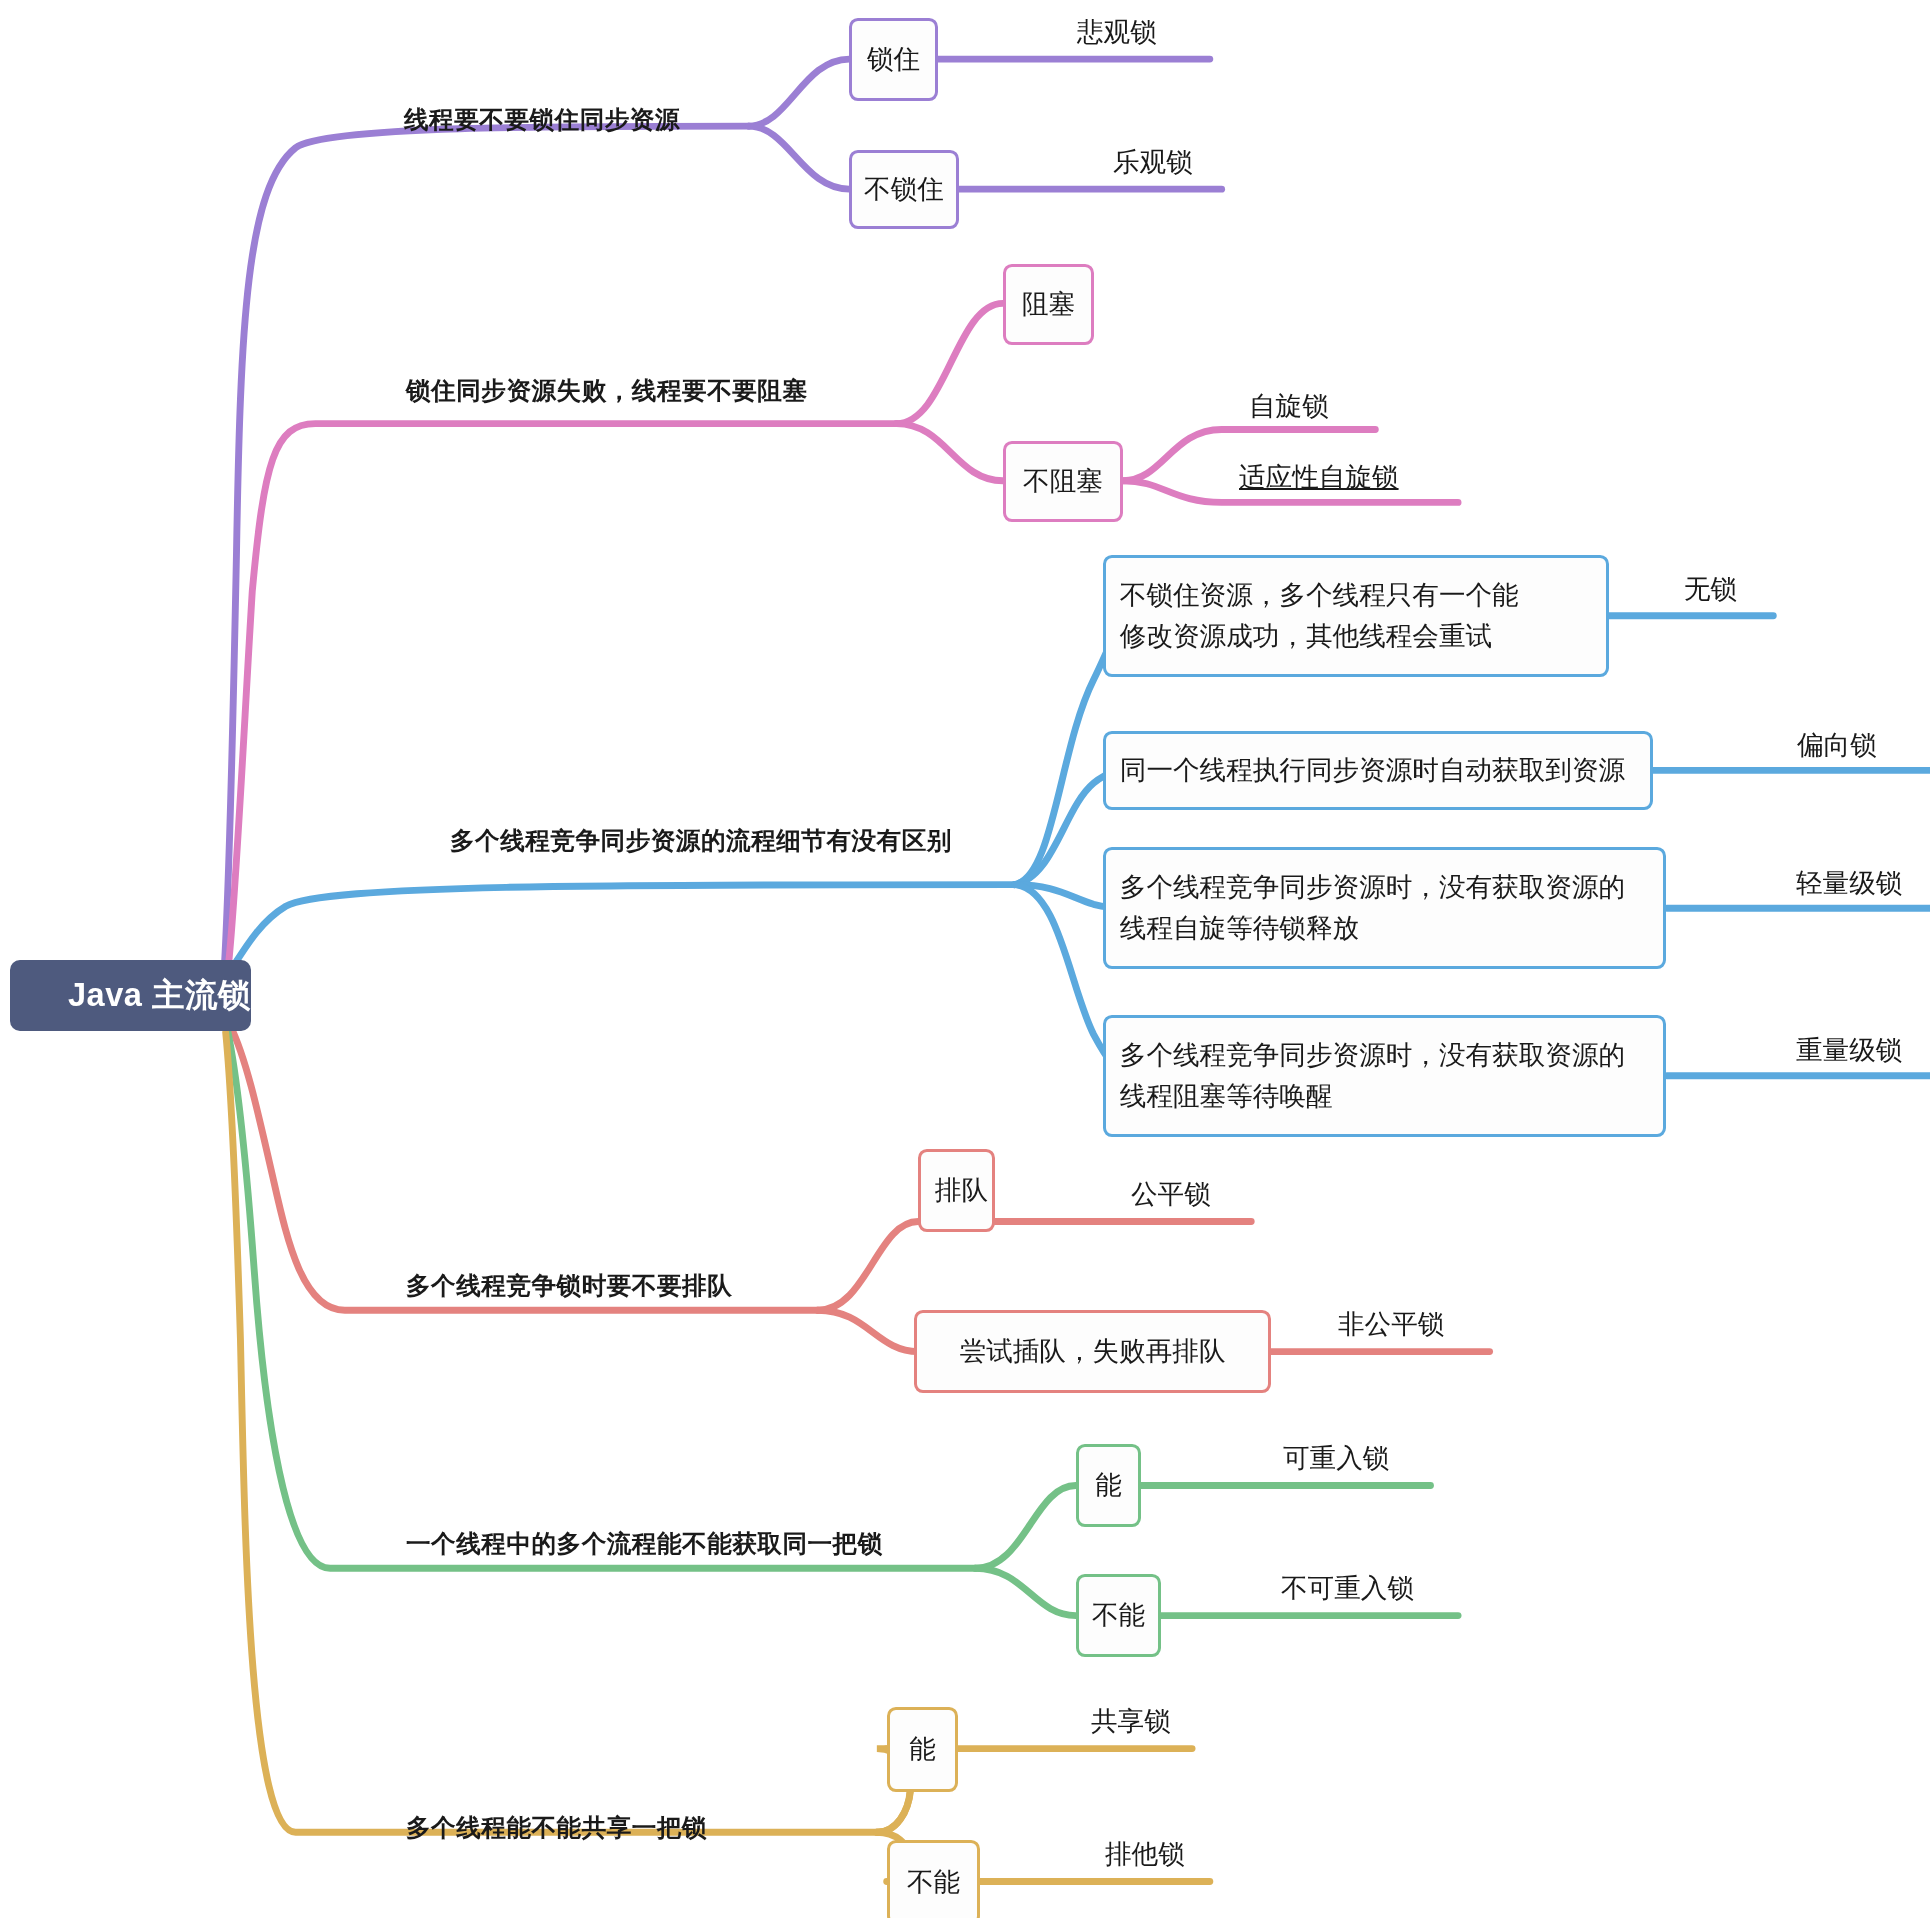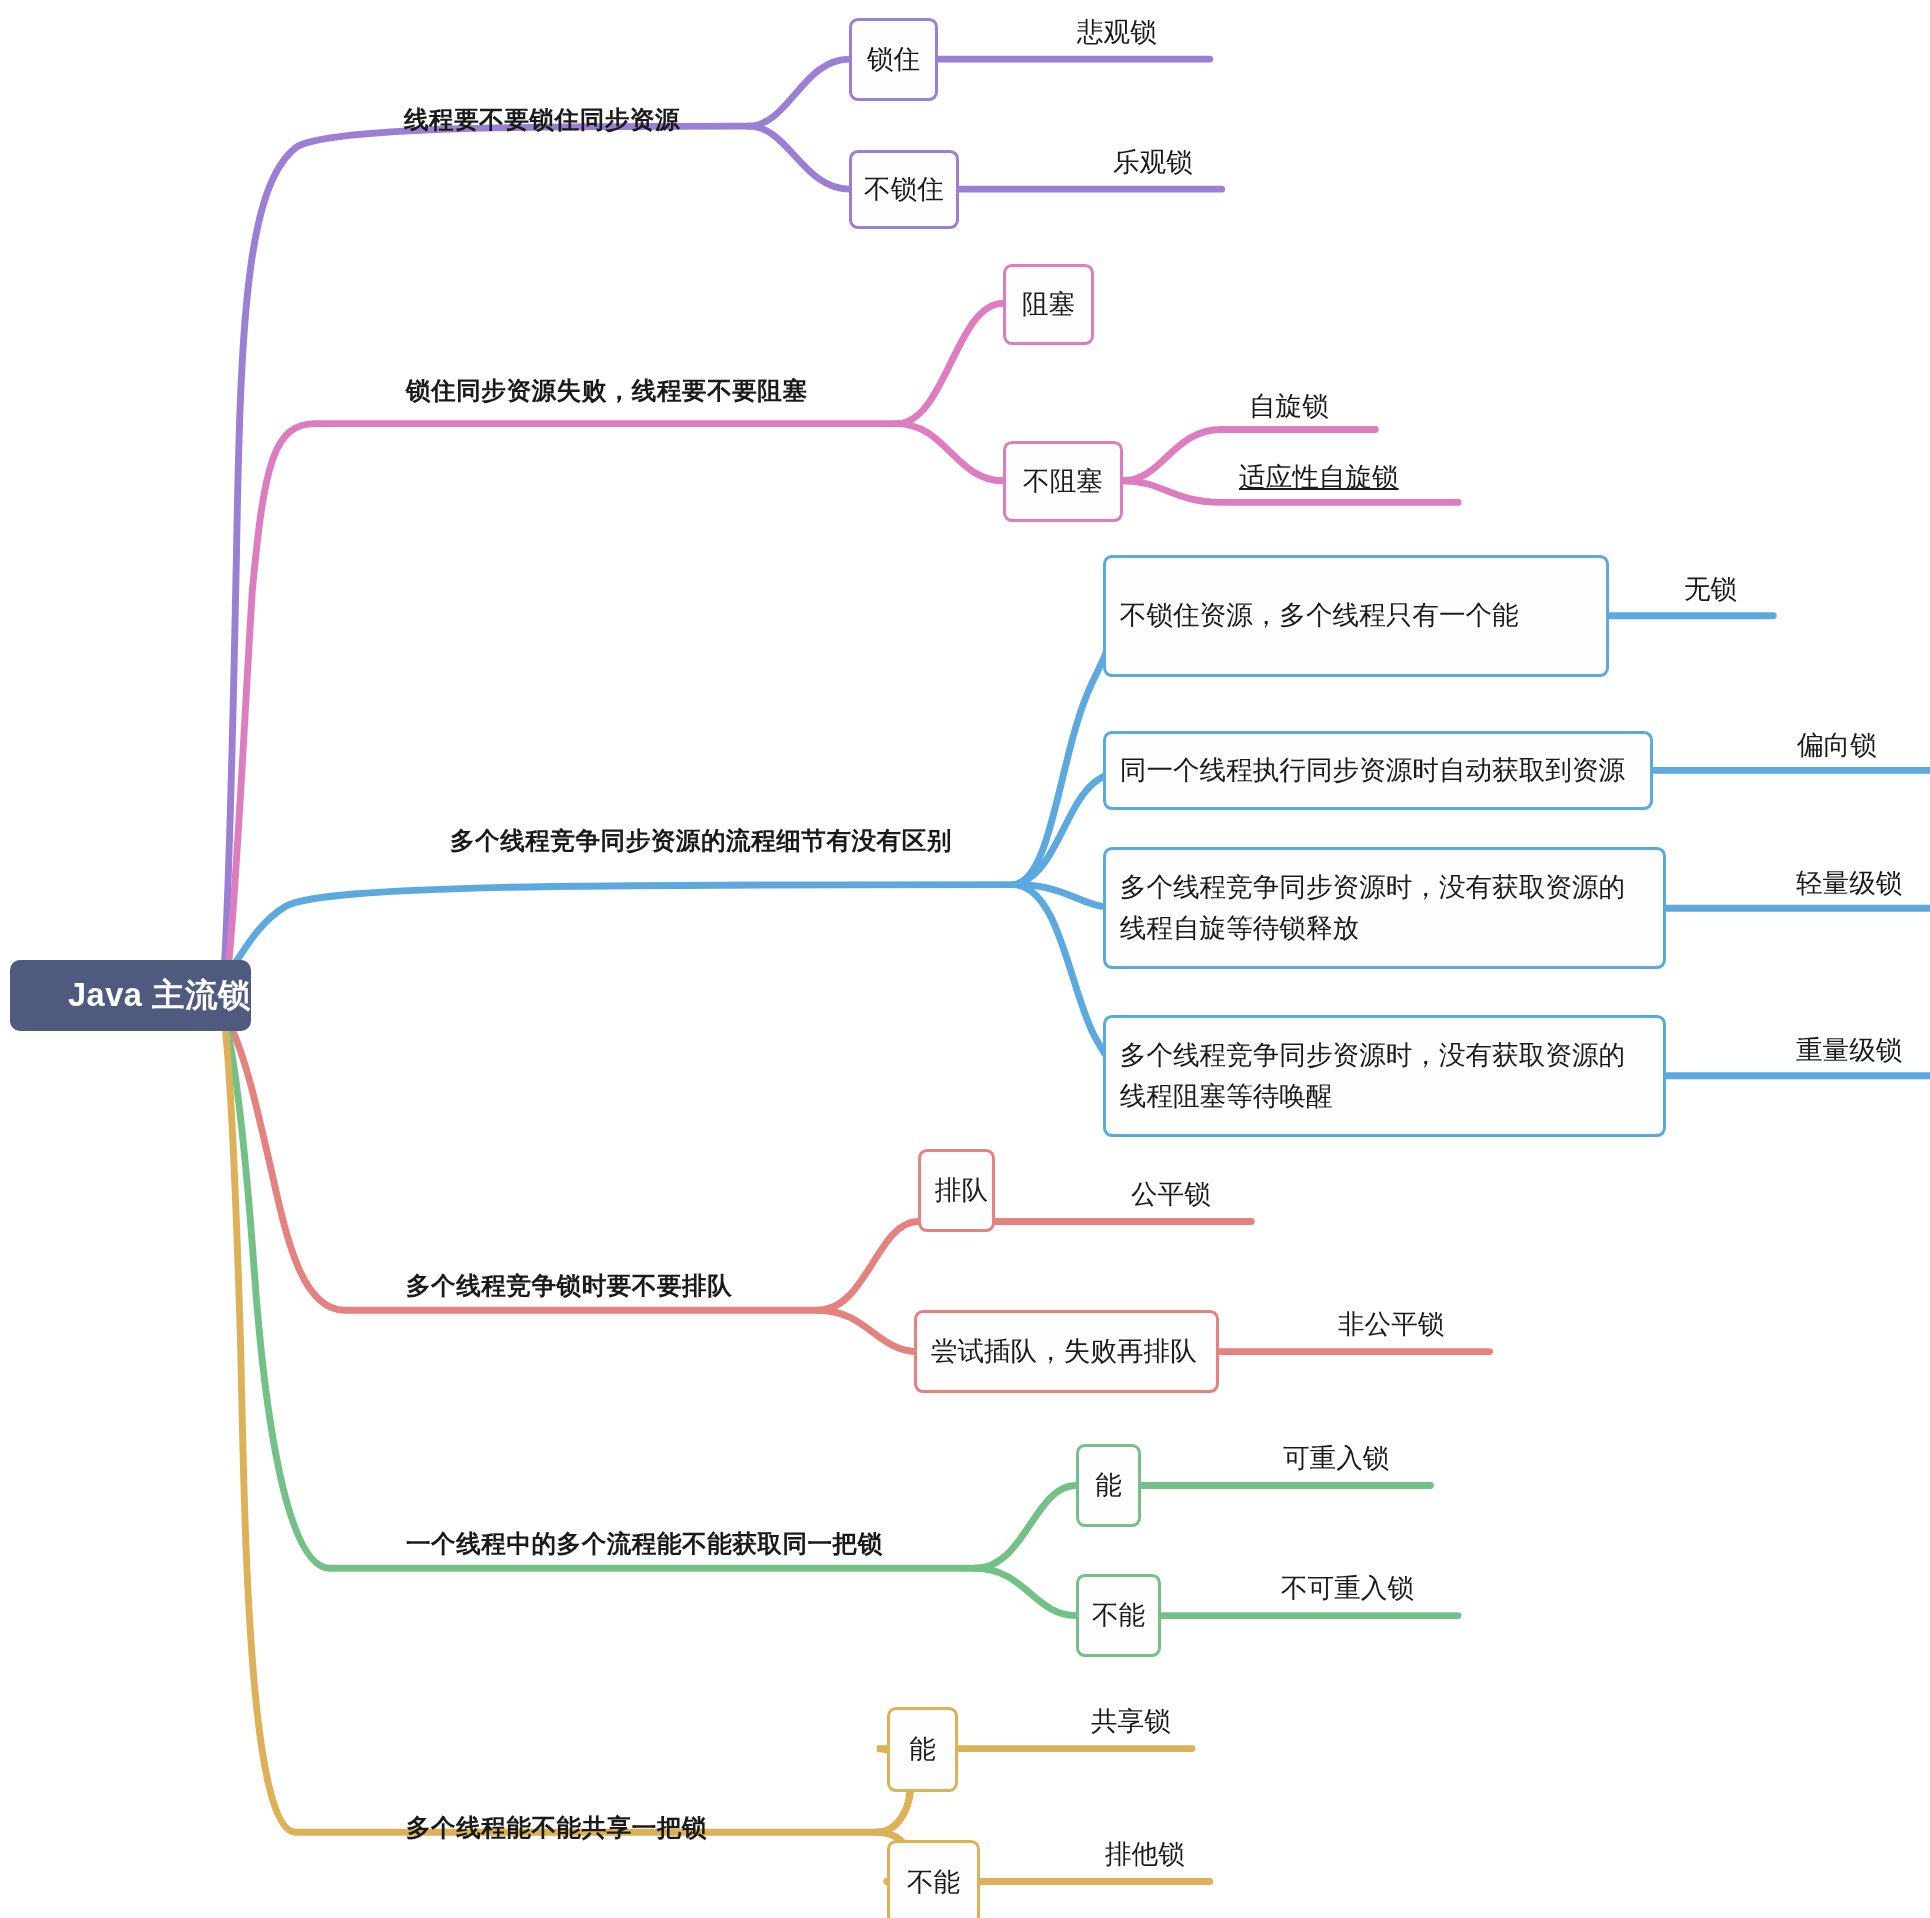--- a/index.html
+++ b/index.html
@@ -162,20 +162,21 @@
   <div class="leaf-label" style="left:1239px; top:459px;text-decoration:underline;">
     <span>适应性自旋锁</span>
   </div>
 
   <div class="branch-label" style="left:406px; top:824px;margin-left:44px;">
     <span>多个线程竞争同步资源的流程细节有没有区别</span>
   </div>
 
   <div class="box-node multiline" style="left:1103px; top:555px; width:506px; height:122px; border-color:#5ba9de;">
     <span class="ln">不锁住资源，多个线程只有一个能</span>
+    <span class="ln">修改资源成功，其他线程会重试</span>
   </div>
   <div class="box-node multiline" style="left:1103px; top:731px; width:550px; height:79px; border-color:#5ba9de;">
     <span class="ln">同一个线程执行同步资源时自动获取到资源</span>
   </div>
   <div class="box-node multiline" style="left:1103px; top:847px; width:563px; height:122px; border-color:#5ba9de;">
     <span class="ln">多个线程竞争同步资源时，没有获取资源的</span>
     <span class="ln">线程自旋等待锁释放</span>
   </div>
   <div class="box-node multiline" style="left:1103px; top:1015px; width:563px; height:122px; border-color:#5ba9de;">
     <span class="ln">多个线程竞争同步资源时，没有获取资源的</span>
@@ -194,21 +195,21 @@
   <div class="leaf-label" style="left:1796px; top:1032px;">
     <span>重量级锁</span>
   </div>
 
   <div class="branch-label" style="left:406px; top:1269px;">
     <span>多个线程竞争锁时要不要排队</span>
   </div>
   <div class="box-node" style="left:918px; top:1149px; width:77px; height:83px; border-color:#e4827f; ">
     <span class="ln">排队</span>
   </div>
-  <div class="box-node" style="left:914px; top:1310px; width:305px; height:83px; border-color:#e4827f; font-family:Liberation Serif, serif;">
+  <div class="box-node" style="left:914px; top:1310px; width:357px; height:83px; border-color:#e4827f; align-items:center;font-family:Liberation Serif, serif;">
     <span class="ln">尝试插队，失败再排队</span>
   </div>
   <div class="leaf-label" style="left:1131px; top:1176px;">
     <span>公平锁</span>
   </div>
   <div class="leaf-label" style="left:1338px; top:1306px;">
     <span>非公平锁</span>
   </div>
 
   <div class="branch-label" style="left:406px; top:1527px;">

